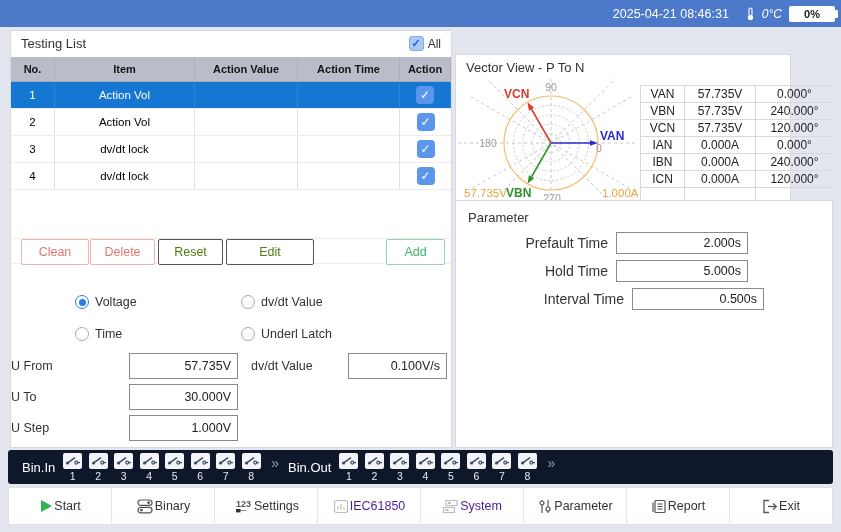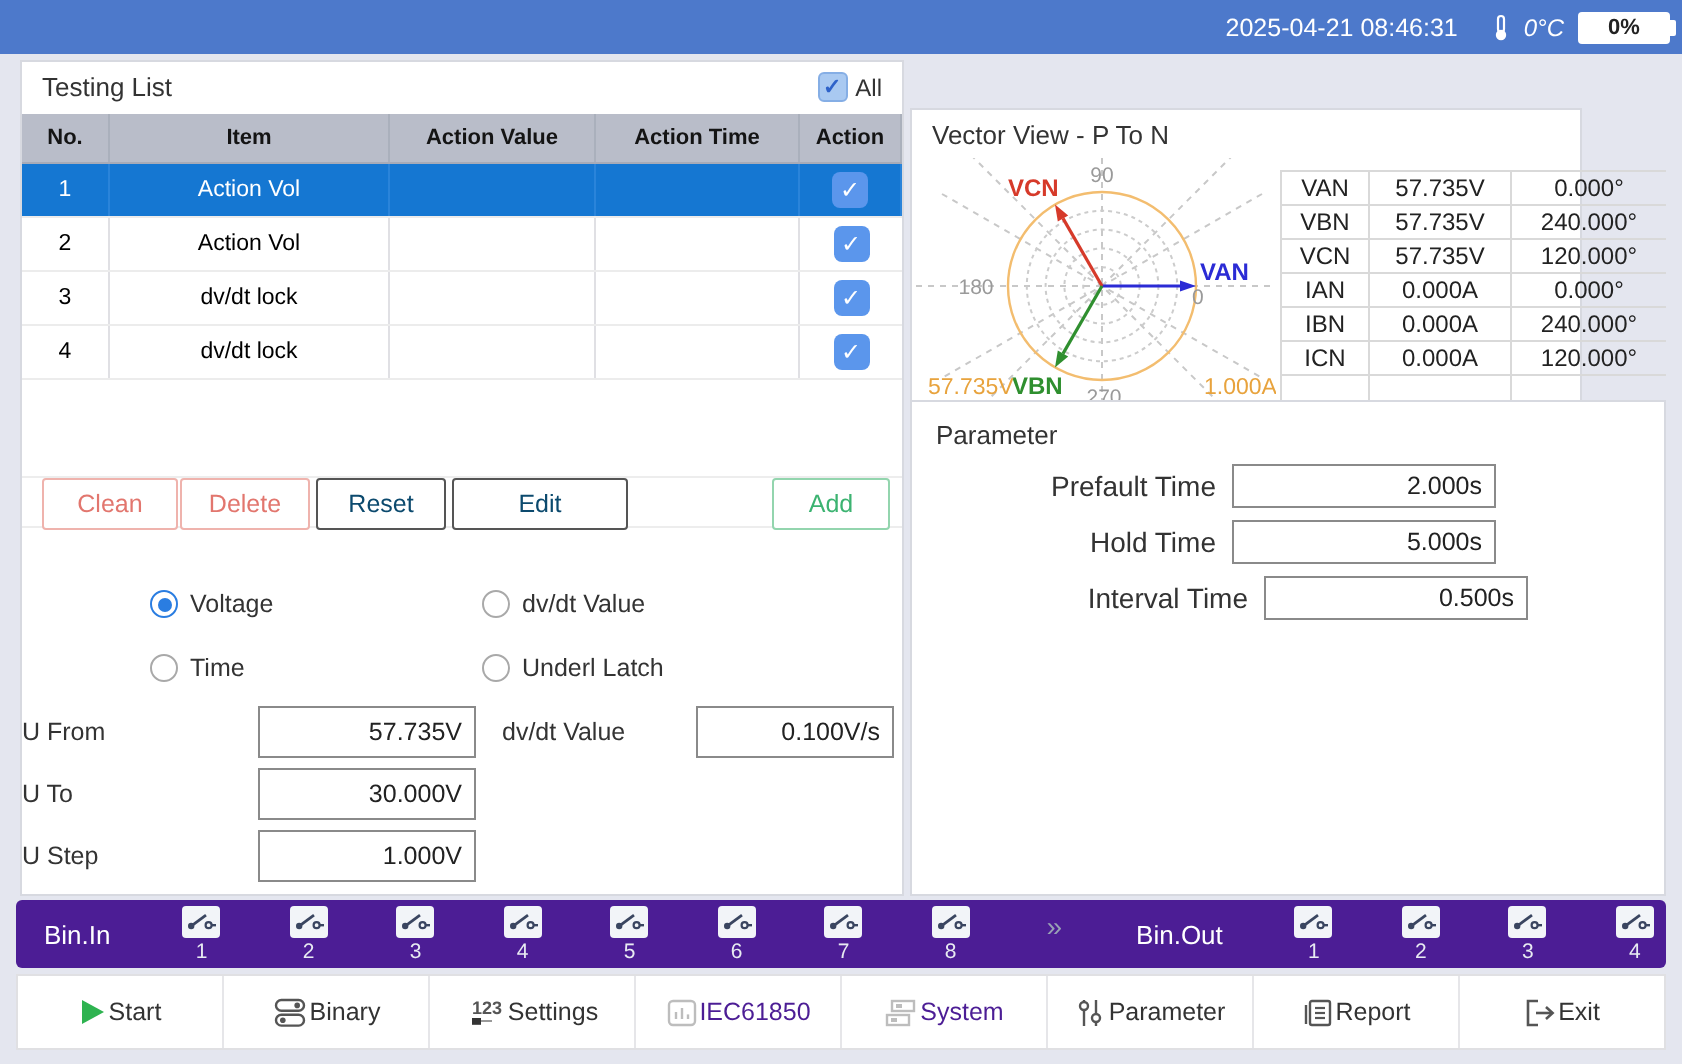--- a/index.html
+++ b/index.html
@@ -35,21 +35,21 @@
   .tcell { display:flex; align-items:center; justify-content:center; font-size:11.5px; color:inherit; border-right:1px solid #e0e0e4; overflow:hidden; }
   .thead .tcell { font-size:11px; color:#141414; border-right:1px solid #aab0bc; }
   .trow.selected .tcell { border-right:1px solid #2a84da; }
   .c-no { width:44px; } .c-item { width:140px; } .c-av { width:103px; } .c-at { width:102px; } .c-en { width:51px; border-right:none; }
   .cb-row { width:18px; height:18px; border-radius:4px; background:#5b96ec; color:#fff;
             display:flex; align-items:center; justify-content:center; font-size:12px; }
   .cb-row::after { content:"\2713"; }
 
   .btn-row { position:absolute; left:0; top:207px; width:440px; height:26px; border-top:1px solid #ededed; border-bottom:1px solid #ededed; }
   .btn { position:absolute; top:0; height:26px; background:#fff; border:1px solid #555; border-radius:2px;
-         font-size:12.5px; color:#0c4a6e; display:flex; align-items:center; justify-content:center; font-family:inherit; }
+         font-size:12.5px; color:#4d7c0f; display:flex; align-items:center; justify-content:center; font-family:inherit; }
   .btn-clean  { left:10px;  width:68px; color:#e2766e; border-color:#efb3ad; }
   .btn-delete { left:79px;  width:65px; color:#e2766e; border-color:#efb3ad; }
   .btn-reset  { left:147px; width:65px; }
   .btn-edit   { left:215px; width:88px; }
   .btn-add    { left:375px; width:59px; color:#3cb371; border-color:#93d5ae; }
 
   .radio-item { position:absolute; display:flex; align-items:center; gap:6px; font-size:12.5px; color:#333; height:16px; }
   .radio { width:14px; height:14px; border:1px solid #a9a9a9; border-radius:50%; background:#fff; position:relative; }
   .radio.checked { border:1.5px solid #2a7de1; }
   .radio.checked::after { content:""; position:absolute; left:50%; top:50%; width:7px; height:7px; margin:-3.5px 0 0 -3.5px;
@@ -79,22 +79,22 @@
   
   .param-panel { left:455px; top:200px; width:378px; height:248px; }
   .param-panel .panel-head { padding-left:12px; padding-top:4px; }
   .pfield { position:absolute; display:flex; align-items:center; height:22px; }
   .pfield .flabel { width:160px; font-size:14px; color:#333; text-align:right; padding-right:8px; }
   .pfield input { width:132px; height:22px; border:1px solid #8a8a8a; background:#fff; font-family:inherit;
                   font-size:12.5px; color:#222; text-align:right; padding-right:6px; }
   .p-0 { left:0; top:31px; } .p-1 { left:0; top:59px; } .p-2 { left:0; top:87px;margin-left:16px; }
 
   
-  .binbar { position:absolute; left:8px; top:450px; width:825px; height:34px; background:#4c1d95; border-radius:3px;
-            display:flex; align-items:center; padding-left:14px; color:#fff;gap:28px; }
+  .binbar { position:absolute; left:8px; top:450px; width:825px; height:34px; background:#0f172a; border-radius:3px;
+            display:flex; align-items:center; padding-left:14px; color:#fff; }
   .bin-label { font-size:13px; margin-right:8px; }
   .bin-ch { width:19px; margin-right:6.5px; display:flex; flex-direction:column; align-items:center; }
   .bin-icon { width:19px; height:16px; background:#f2f4f8; border-radius:2px; display:flex; align-items:center; justify-content:center; }
   .bin-num { font-size:10.5px; color:#e8ebf2; line-height:12px; margin-top:1px; }
   .chev { color:#98a1b5; font-size:14px; margin:0 10px 8px 4px; letter-spacing:-1px; }
 
   
   .toolbar { position:absolute; left:8px; top:487px; width:825px; height:38px; background:#fff; border:1px solid #e0e0e3;
              display:flex; }
   .tool { flex:1 1 0; display:flex; flex-direction:row; align-items:center; justify-content:center; gap:1px;

